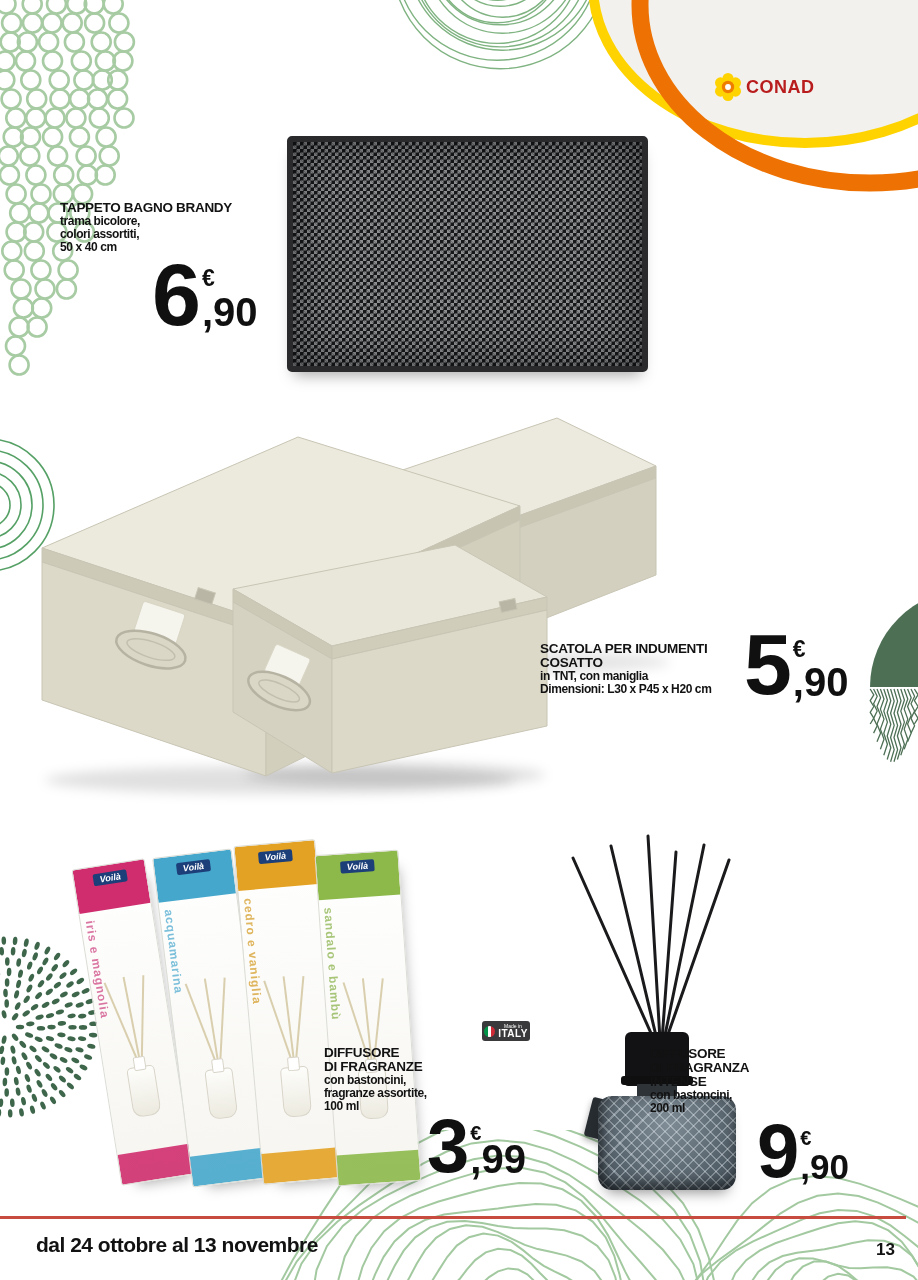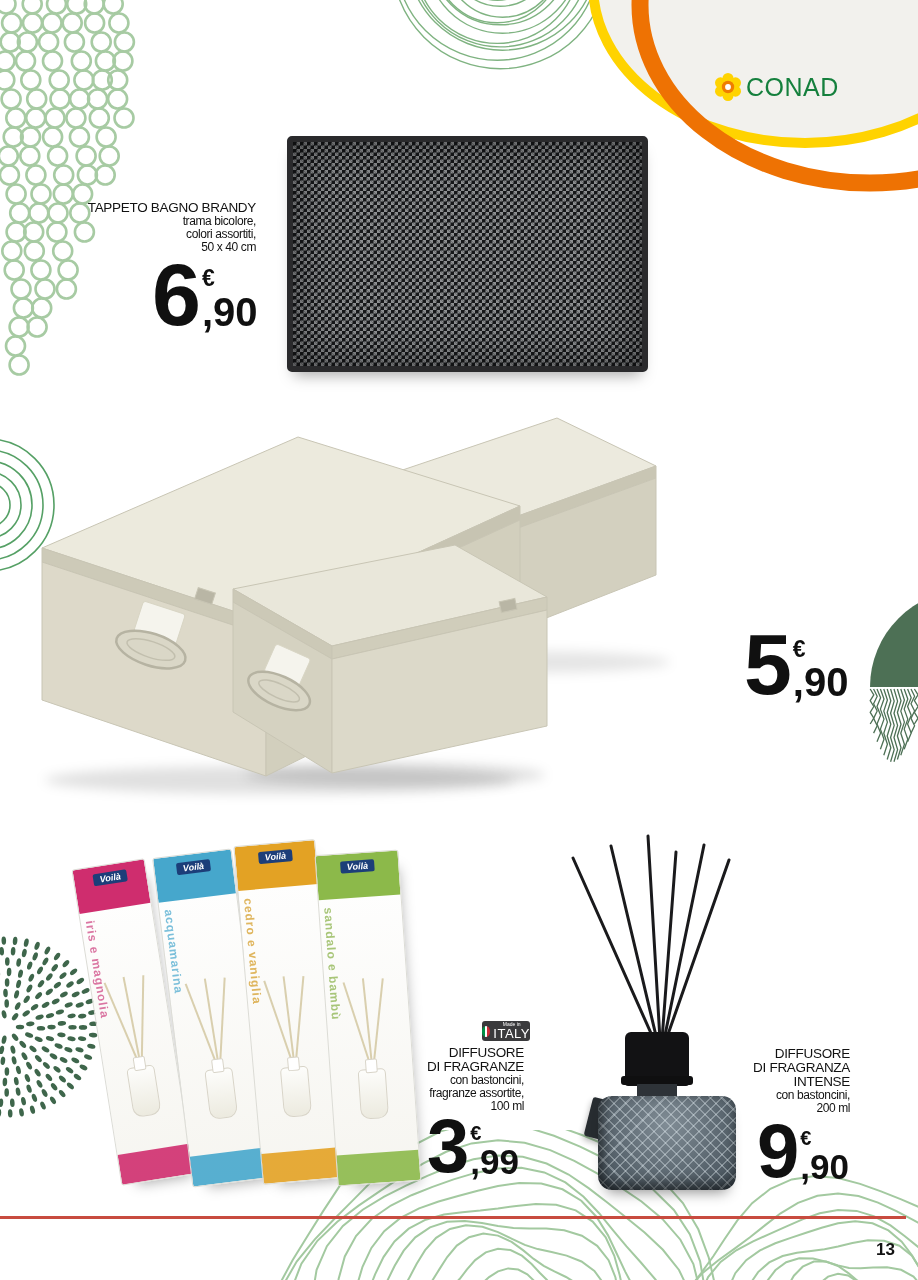--- a/index.html
+++ b/index.html
@@ -4,40 +4,40 @@
 <style>
   html,body{margin:0;padding:0;background:#fff}
   .page{position:relative;width:918px;height:1280px;overflow:hidden;background:#fff;
         font-family:"Liberation Sans",sans-serif;color:#121212}
   svg.deco{position:absolute;pointer-events:none}
 
   
   .spazio{position:absolute;left:686px;top:18px;font-size:56px;font-weight:bold;
           color:#ee7203;letter-spacing:-3px;line-height:1}
   .conad-row{position:absolute;left:714px;top:73px;display:flex;align-items:center;gap:4px}
-  .conad{font-size:25px;font-weight:normal;color:#15803d;letter-spacing:.5px;line-height:1}
-
-  
-  .tb{position:absolute;text-align:right;font-weight:normal;white-space:nowrap}
+  .conad{font-size:18px;font-weight:bold;color:#b91c1c;letter-spacing:.5px;line-height:1}
+
+  
+  .tb{position:absolute;text-align:left;font-weight:bold;white-space:nowrap}
   .tb .pt{font-size:13.5px;line-height:14px;letter-spacing:-0.3px}
   .tb .pd{font-size:12px;line-height:13px;letter-spacing:-0.4px}
   .tb1{left:60px;top:201px;width:196px}
   .tb2{left:540px;top:642px;width:200px}
   .tb3{left:324px;top:1046px;width:200px}
   .tb4{left:650px;top:1047px;width:200px}
 
   
   .price{position:absolute;display:flex;font-weight:bold;color:#101010}
   .p-int{line-height:.74;letter-spacing:-2px}
   .p-col{display:flex;flex-direction:column;justify-content:space-between;padding:5px 0 0 3px}
   .p-cur{line-height:1}
   .p-cents{line-height:.72}
   .pr1{left:152px;top:262px}.pr1 .p-int{font-size:88px}.pr1 .p-cur{font-size:23px}.pr1 .p-cents{font-size:40px}
   .pr2{left:744px;top:633px}.pr2 .p-int{font-size:86px}.pr2 .p-cur{font-size:23px}.pr2 .p-cents{font-size:40px}
-  .pr3{left:427px;top:1118px}.pr3 .p-int{font-size:76px}.pr3 .p-cur{font-size:20px}.pr3 .p-cents{font-size:35px}
+  .pr3{left:427px;top:1118px}.pr3 .p-int{font-size:76px}.pr3 .p-cur{font-size:20px}.pr3 .p-cents{font-size:40px}
   .pr4{left:757px;top:1123px}.pr4 .p-int{font-size:76px}.pr4 .p-cur{font-size:20px}.pr4 .p-cents{font-size:35px}
 
   
   .vtable{position:absolute;left:620px;top:697px;width:213px;font-weight:bold;font-size:12px}
   .vrow{display:flex;justify-content:space-between;padding:2px 4px;border-top:1.5px solid #8e8e8e;line-height:14px}
   .vrow:last-child{border-bottom:1.5px solid #8e8e8e}
 
   
   .mat{position:absolute;left:287px;top:136px;width:349px;height:224px;
        border:6px solid #2a2a2c;border-radius:5px;background-color:#17181a;
@@ -47,21 +47,21 @@
        background-size:7px 7px;background-position:0 0,3.5px 3.5px;
        box-shadow:inset 0 0 46px rgba(0,0,0,.5), 0 10px 14px -7px rgba(0,0,0,.35)}
 
   
   .badge{position:absolute;left:482px;top:1021px;width:48px;height:20px;background:#3a3a3c;
          border-radius:3px;display:flex;align-items:center;justify-content:center;gap:3px;color:#fff}
   .flag{width:11px;height:11px;border-radius:50%;
         background:linear-gradient(90deg,#009246 33%,#fff 33% 66%,#ce2b37 66%)}
   .badge .col{display:flex;flex-direction:column;align-items:center;line-height:1}
   .badge .b1{font-size:5px}
-  .badge .b2{font-size:13px;font-weight:normal;letter-spacing:.5px}
+  .badge .b2{font-size:10px;font-weight:bold;letter-spacing:.5px}
 
   
   .dbox{position:absolute;border:1px solid #dcdcd6;border-radius:3px;background:linear-gradient(#fff,#f6f5f0);
         display:flex;flex-direction:column;box-shadow:7px 10px 14px -9px rgba(0,0,0,.35);overflow:hidden}
   .db-top{height:44px;text-align:center;flex:none}
   .db-bot{height:30px;flex:none;opacity:.9}
   .db-mid{flex:1;position:relative}
   .chip{background:#1c3e79;color:#fff;font-style:italic;font-weight:bold;font-size:9px;
         padding:1px 6px;border-radius:2px;display:inline-block;margin-top:7px}
   .scent{position:absolute;left:2px;top:8px;writing-mode:vertical-rl;font-weight:bold;
@@ -473,20 +473,26 @@
       <polygon points="233,602 332,659 332,773 233,712" fill="#d5d2c1"></polygon>
       <polygon points="332,659 547,610 547,726 332,773" fill="#dcd9c9"></polygon>
       <rect x="500" y="600" width="16" height="11" fill="#b9b6a5" transform="rotate(-12 508 605)"></rect>
     </g>
     <g transform="rotate(24 284 680)">
       <rect x="262" y="650" width="38" height="30" rx="3" fill="#f5f4ed" stroke="#d8d5c4"></rect>
       <ellipse cx="284" cy="692" rx="33" ry="15" fill="#dad7c7" stroke="#b6b3a2" stroke-width="2.5"></ellipse>
       <ellipse cx="284" cy="692" rx="22" ry="7" fill="none" stroke="#c2bfae" stroke-width="1.5"></ellipse>
     </g>
   </svg>
+  <div class="tb tb2">
+    <div class="pt">SCATOLA PER INDUMENTI</div>
+    <div class="pt">COSATTO</div>
+    <div class="pd">in TNT, con maniglia</div>
+    <div class="pd">Dimensioni: L30 x P45 x H20 cm</div>
+  </div>
   <div class="price pr2">
     <span class="p-int">5</span>
     <span class="p-col">
       <span class="p-cur">€</span>
       <span class="p-cents">,90</span>
     </span>
   </div>
 
   <div class="dbox db1">
     <div class="db-top c1"><span class="chip">Voilà</span></div>
@@ -579,14 +585,15 @@
   </div>
   <div class="price pr4">
     <span class="p-int">9</span>
     <span class="p-col">
       <span class="p-cur">€</span>
       <span class="p-cents">,90</span>
     </span>
   </div>
 
   <div class="redline"></div>
+  <div class="validity">dal 24 ottobre al 13 novembre</div>
   <div class="pageno">13</div>
 </div>
 
 </body></html>

